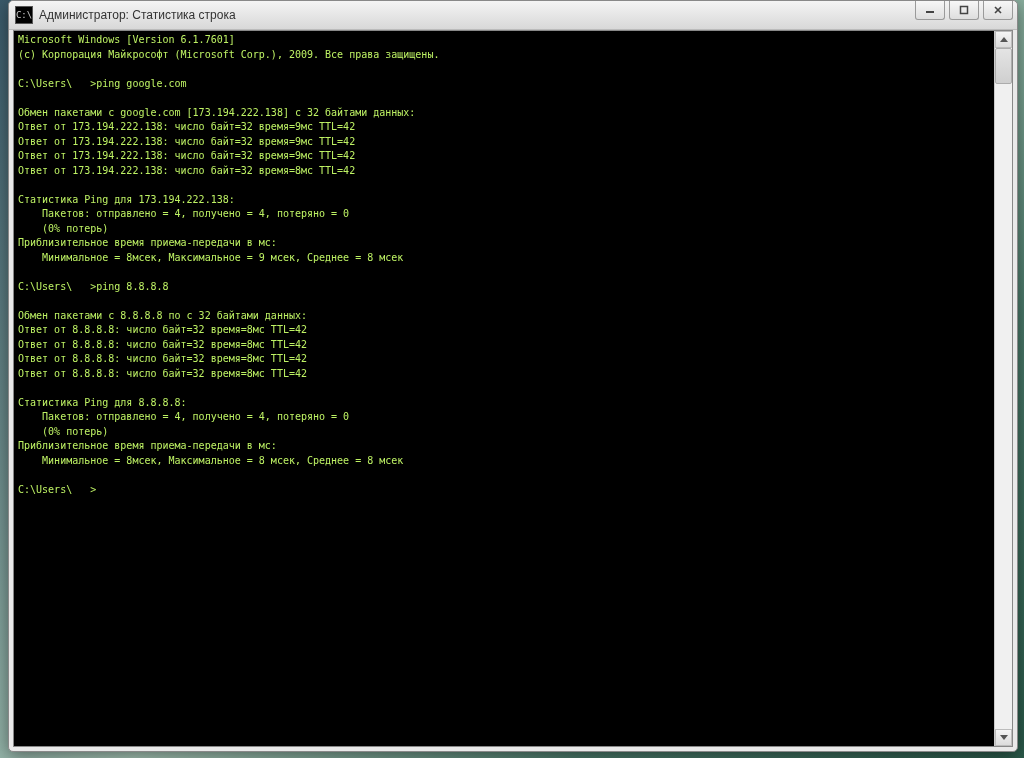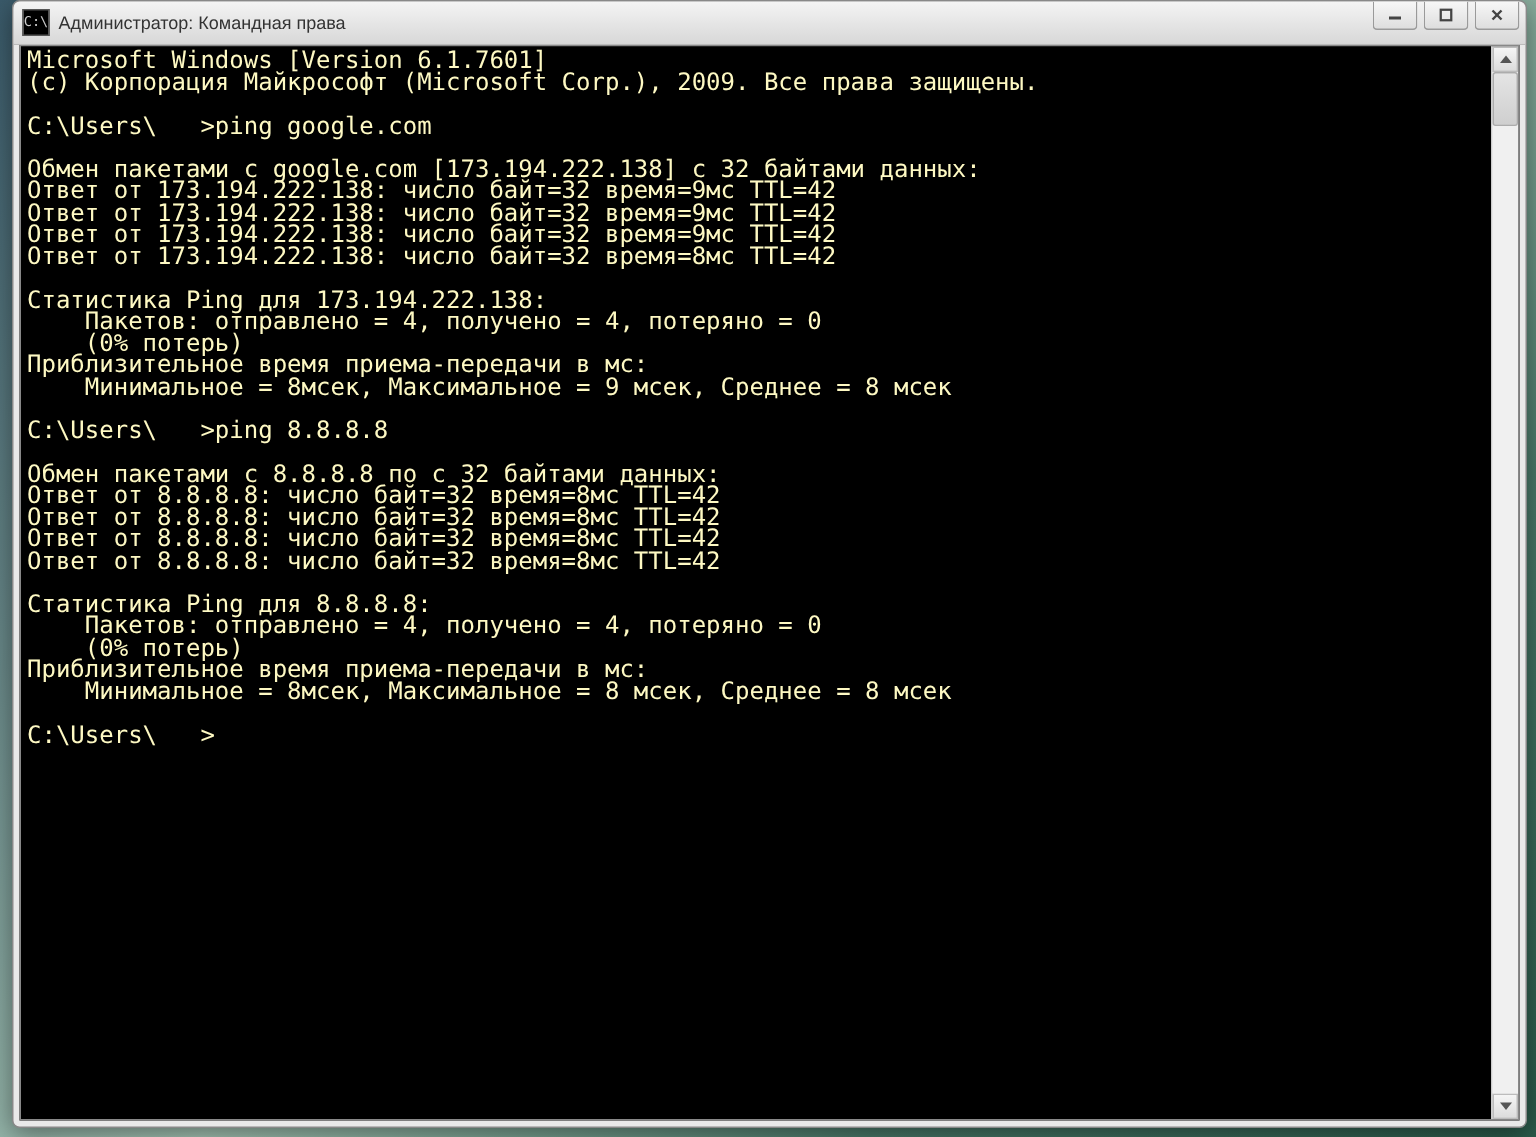--- a/index.html
+++ b/index.html
@@ -80,23 +80,23 @@
     margin: 4px;
     margin-top: 0;
     border: 1px solid #888;
     background: #000;
     position: relative;
     display: flex;
   }
   .console {
     flex: 1;
     background: #000;
-    color: #fef9c3;
+    color: #bef264;
     font-family: "Lucida Console","Consolas",monospace;
-    font-size: 16px;
+    font-size: 10px;
     line-height: 14.5px;
     white-space: pre;
     overflow: hidden;
     padding: 2px 4px;
     letter-spacing: 0;
   }
   .scrollbar {
     width: 17px;
     background: #efefef;
     border-left: 1px solid #ccc;
@@ -139,21 +139,21 @@
   .tri.down { border-top: 5px solid #555; }
   svg { display: block; }
 </style>
 </head>
 <body>
 
 <div class="window">
 
   <div class="titlebar">
     <span class="titlebar-icon">C:\</span>
-    <span class="titlebar-text">Администратор: Командная права</span>
+    <span class="titlebar-text">Администратор: Статистика строка</span>
     <span class="titlebar-spacer"></span>
     <div class="window-controls">
       <div class="win-btn">
         <svg width="10" height="10">
             <line x1="1" y1="7" x2="9" y2="7" stroke="#444" stroke-width="2"></line>
           </svg>
       </div>
       <div class="win-btn">
         <svg width="10" height="10">
             <rect x="1.5" y="1.5" width="7" height="7" fill="none" stroke="#444" stroke-width="1.5"></rect>

